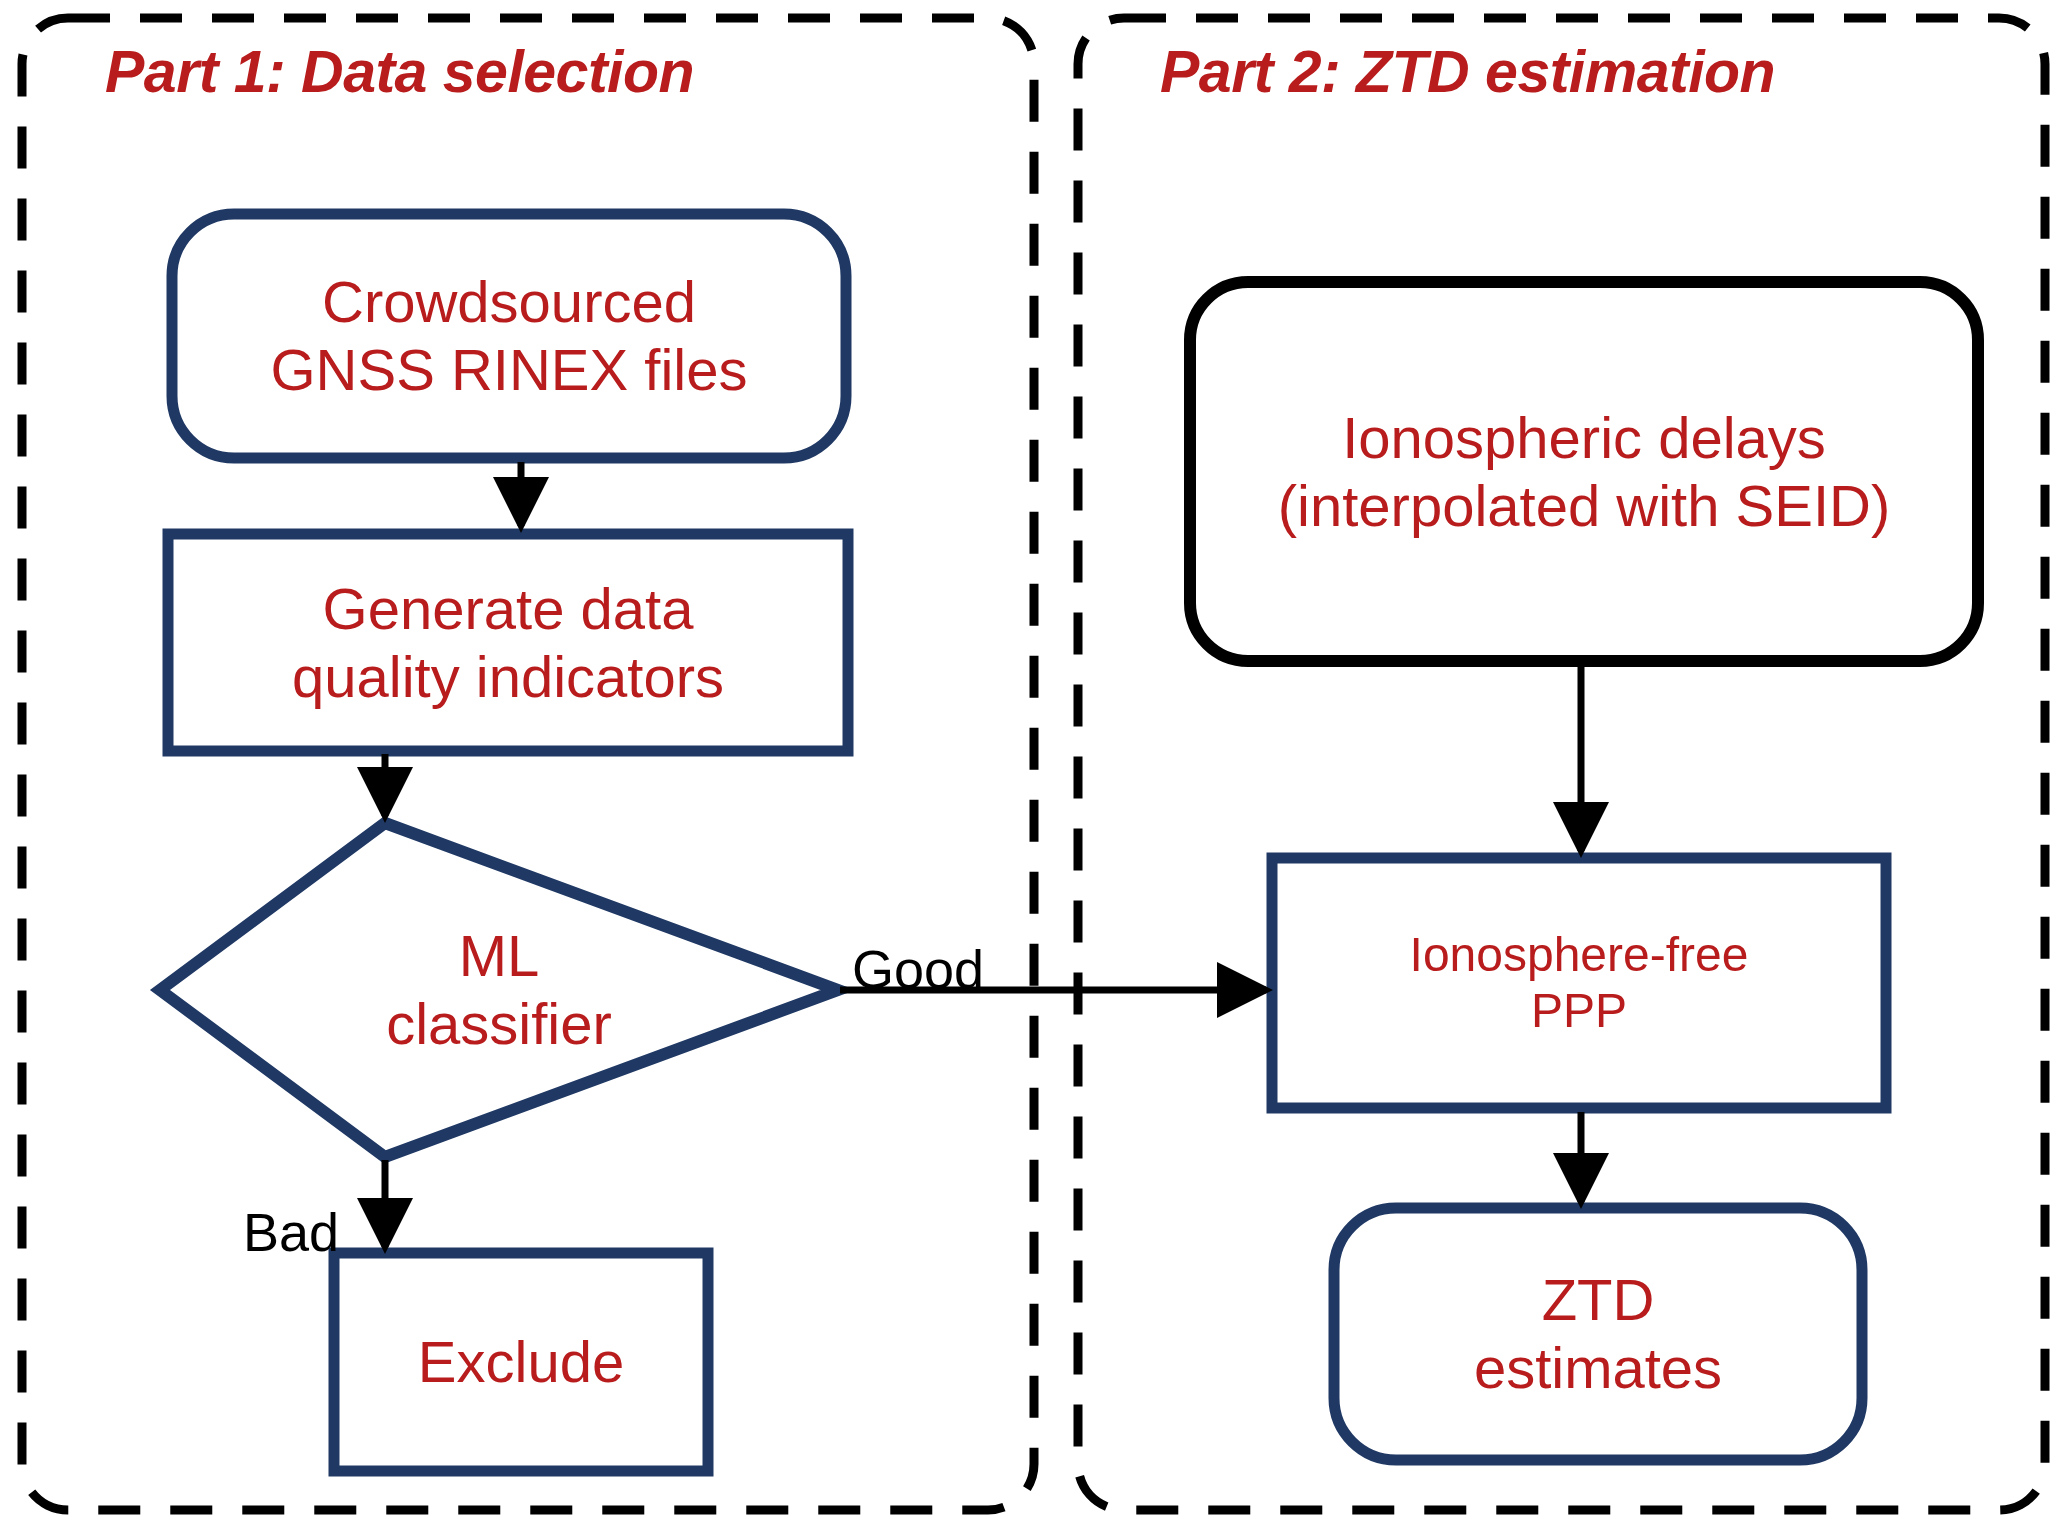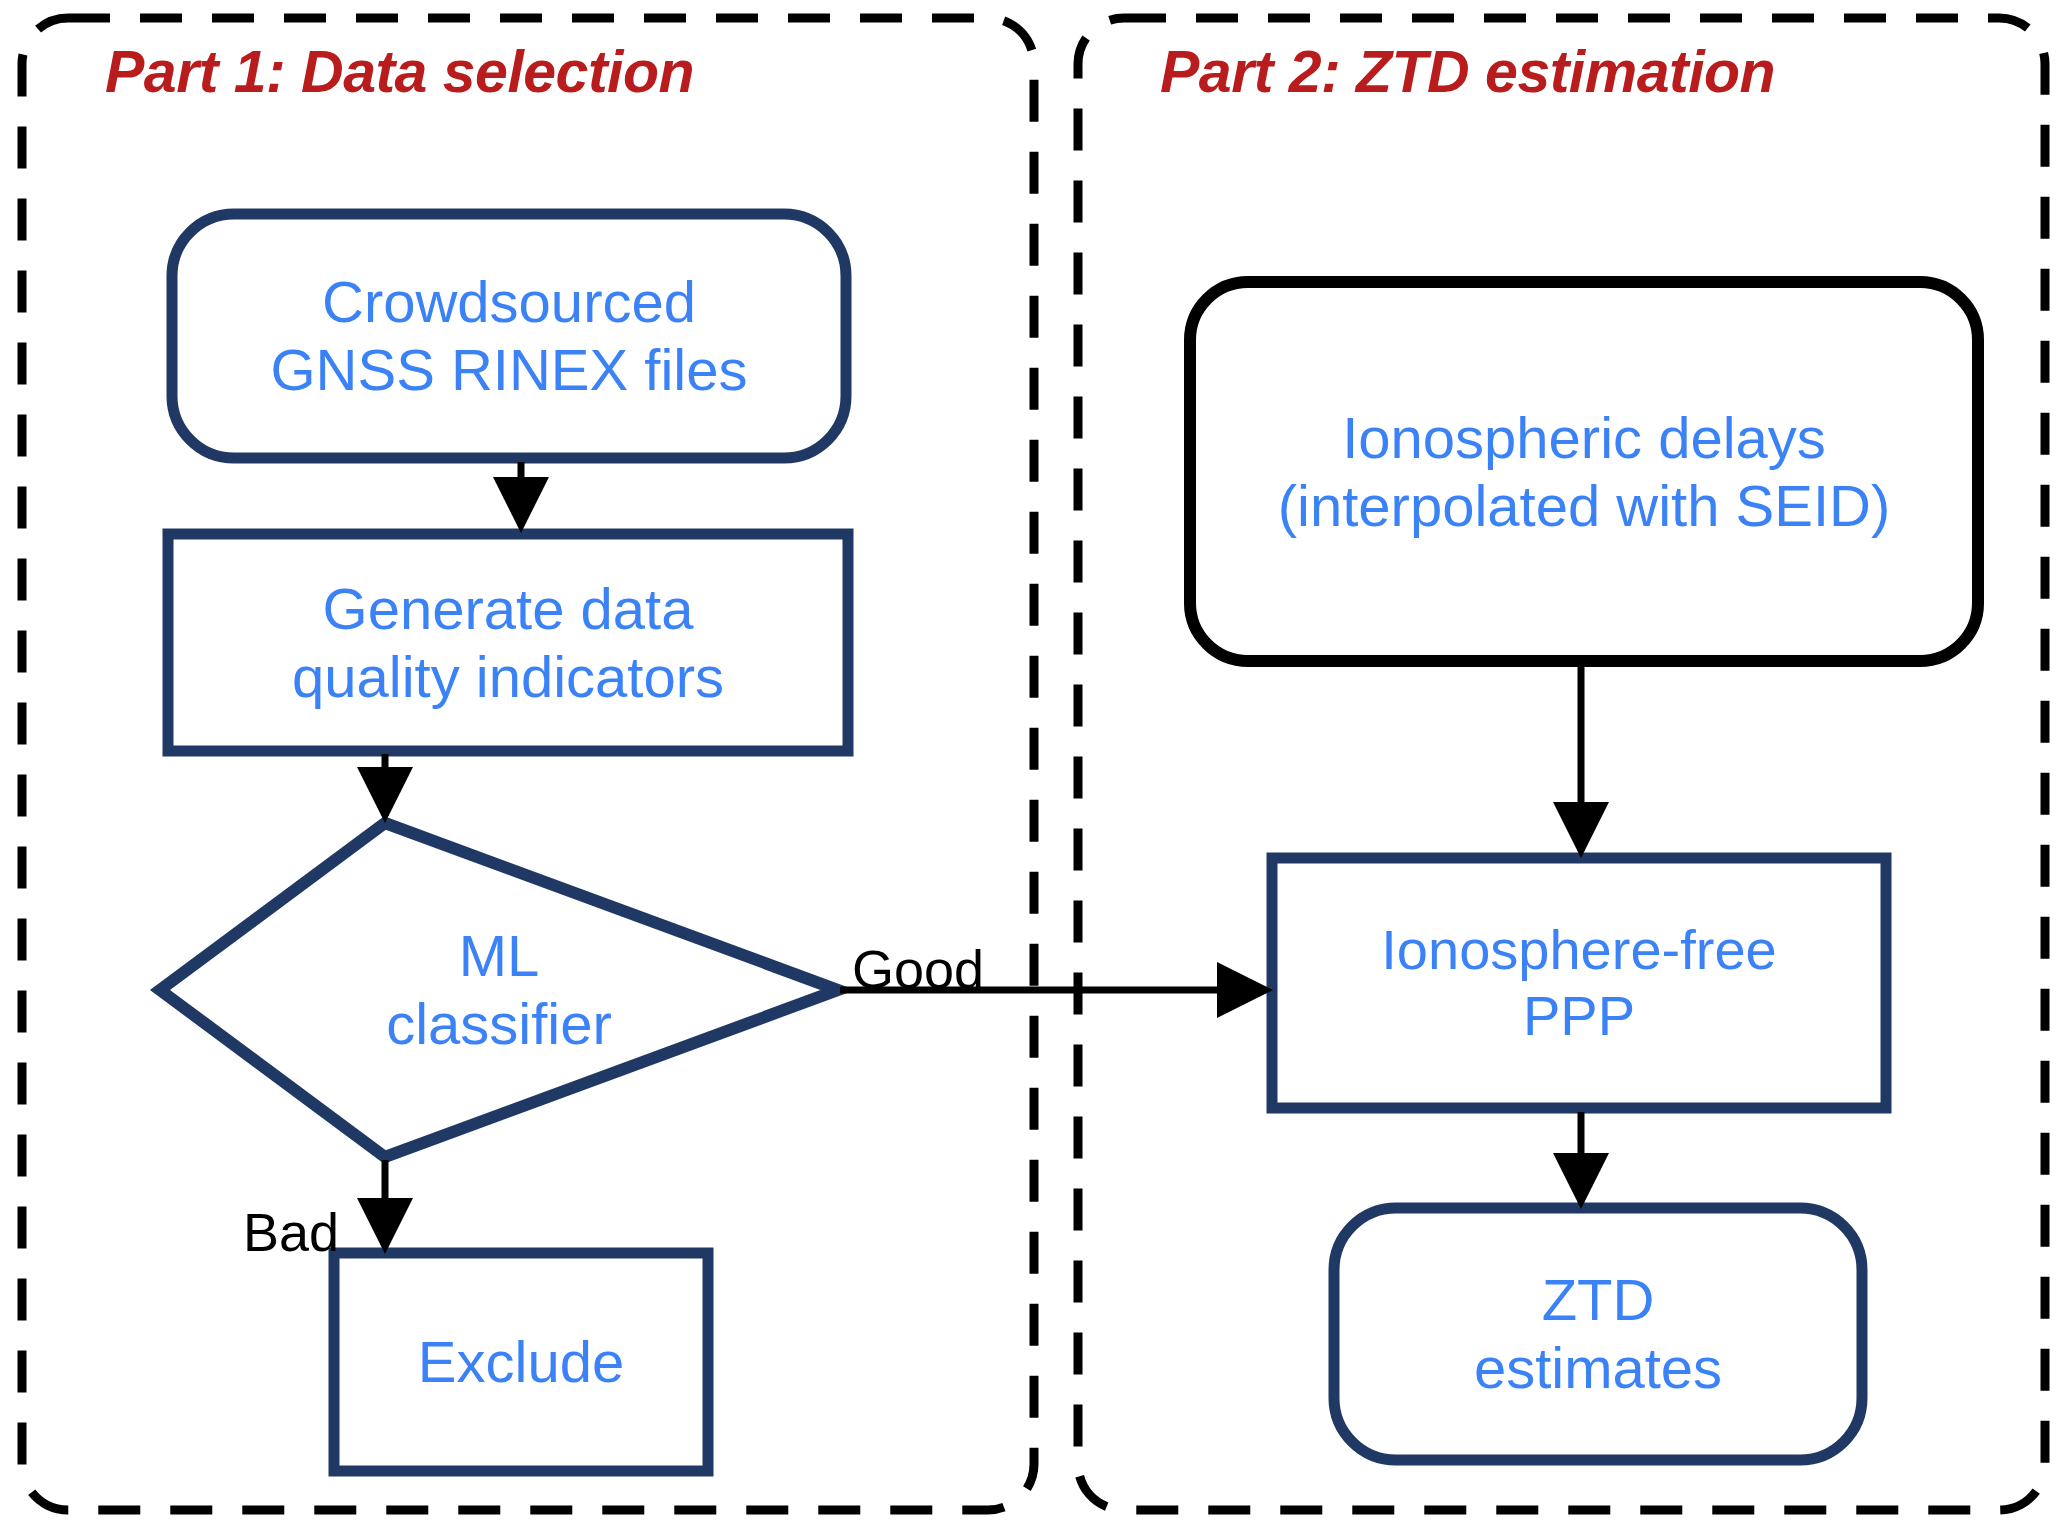--- a/index.html
+++ b/index.html
@@ -35,21 +35,21 @@
   #panel1-title { left: 105px; top: 38px;  font-size: 59px; }
   #panel2-title { left: 1160px; top: 38px; font-size: 59px; }
 
   .node-label {
     position: absolute;
     display: flex;
     flex-direction: column;
     align-items: center;
     justify-content: center;
     text-align: center;
-    color: #3b82f6;
+    color: #b91c1c;
     line-height: 1.17;
     white-space: nowrap;
     pointer-events: none;
   }
   .node-label span { display: block; }
 
   .edge-label {
     position: absolute;
     color: #000000;
     font-size: 54px;
@@ -120,21 +120,21 @@
 
   <div class="node-label" style="left:334px; top:1253px; width:374px; height:218px; font-size:58px;">
     <span>Exclude</span>
   </div>
 
   <div class="node-label" style="left:1190px; top:282px; width:788px; height:379px; font-size:58px;">
     <span>Ionospheric delays</span>
     <span>(interpolated with SEID)</span>
   </div>
 
-  <div class="node-label" style="left:1272px; top:858px; width:614px; height:250px; font-size:56px;">
+  <div class="node-label" style="left:1272px; top:858px; width:614px; height:250px; font-size:48px;">
     <span>Ionosphere-free</span>
     <span>PPP</span>
   </div>
 
   <div class="node-label" style="left:1334px; top:1208px; width:528px; height:252px; font-size:58px;">
     <span>ZTD</span>
     <span>estimates</span>
   </div>
 
   <div class="edge-label" style="left:852px; top:896px;">Good</div>

